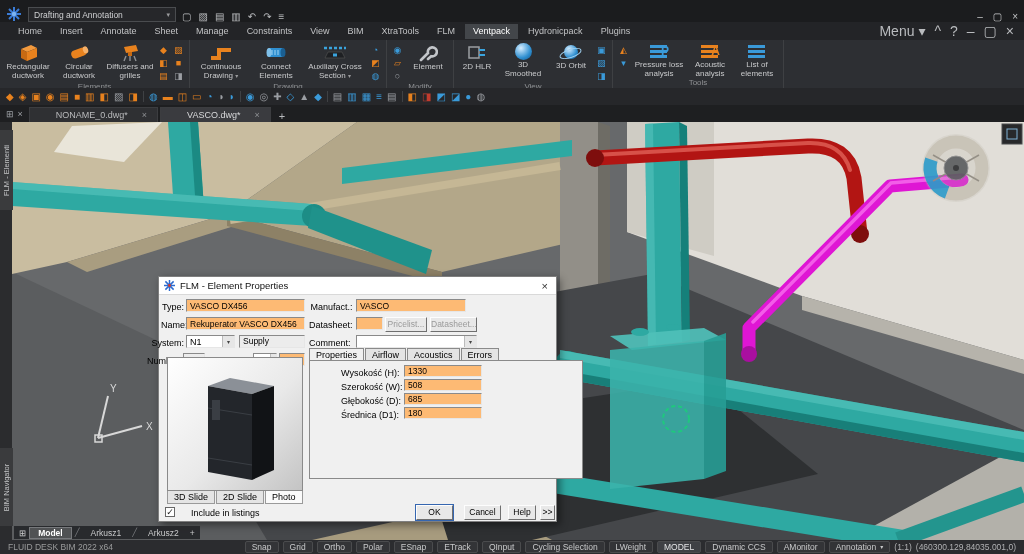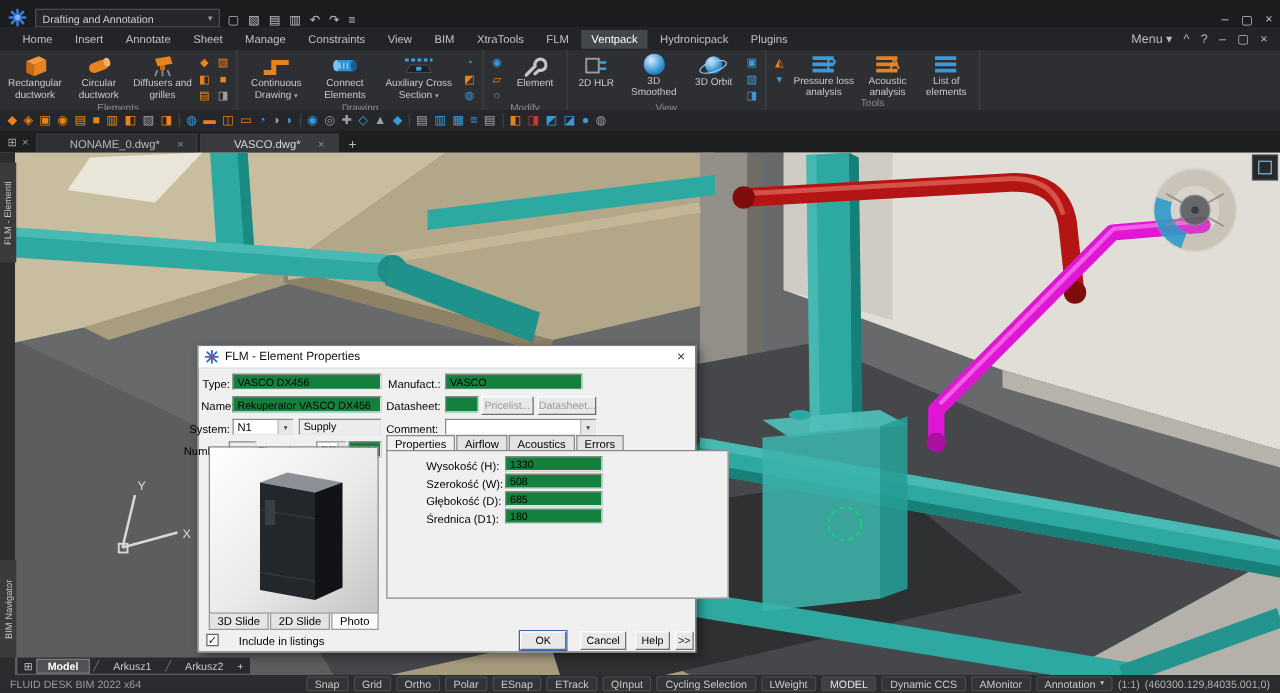--- a/index.html
+++ b/index.html
@@ -17,21 +17,21 @@
   .qat { display:flex; align-items:center; gap:7px; font-size:10px; color:#b9bbbe; }
   .qat span { cursor:default; }
   .tb-title { position:absolute; left:300px; right:300px; text-align:center; font-size:10px; color:#d6d7d9; }
   .win-controls { margin-left:auto; display:flex; gap:10px; font-size:10px; color:#c3c4c6; }
 
   
   #menurow { position:absolute; left:0; top:22px; width:1024px; height:18px; background:#232427;
     display:flex; align-items:center; padding:0 10px; gap:2px; font-size:9px; }
   .rtab { padding:2px 8px 3px; color:#c2c3c5; }
   .rtab.active { background:#43464a; color:#fff; }
-  .menurow-right { margin-left:auto; display:flex; align-items:center; gap:9px; font-size:10px; color:#b9bbbe; }
+  .menurow-right { margin-left:auto; display:flex; align-items:center; gap:9px; font-size:14px; color:#b9bbbe; }
 
   
   #ribbon { position:absolute; left:0; top:40px; width:1024px; height:48px; background:#2d2f33;
     display:flex; align-items:stretch; }
   .rgroup { display:flex; flex-direction:column; border-right:1px solid #3e4043; padding:1px 4px 0; }
   .rgroup-content { flex:1; display:flex; align-items:flex-start; gap:3px; }
   .rgroup-label { text-align:center; font-size:8px; color:#8f9194; padding:0 2px 1px; }
   .bigbtn { width:48px; display:flex; flex-direction:column; align-items:center; padding-top:2px; }
   .bigbtn .lbl { font-size:8px; line-height:1.08; text-align:center; color:#c9cacc; margin-top:1px; }
   .bigbtn .lbl .arrow { font-size:6px; color:#9a9b9d; }
@@ -92,21 +92,21 @@
   .sb-text { color:#b0b1b3; }
 
   
   #dialog { position:absolute; left:146px; top:154px; width:399px; height:246px; background:#f0f0f0;
     border:1px solid #7f7f7f; box-shadow:3px 3px 8px rgba(0,0,0,0.45); font-size:9px; color:#000;margin-left:12px; }
   #dialog .dtitle { position:absolute; left:0; top:0; width:100%; height:18px; background:#ffffff;
     border-bottom:1px solid #d9d9d9; display:flex; align-items:center; padding:0 5px; gap:5px; }
   #dialog .dtitle .t { font-size:9.5px; color:#111; }
   #dialog .dtitle .close { margin-left:auto; font-size:11px; color:#333; padding:0 3px; }
   .dlbl { position:absolute; text-align:right; color:#000; }
-  .dinput { position:absolute; background:#15803d; border:1px solid; border-color:#8a8a8a #e6e6e6 #e6e6e6 #8a8a8a;
+  .dinput { position:absolute; background:#fdba74; border:1px solid; border-color:#8a8a8a #e6e6e6 #e6e6e6 #8a8a8a;
     font-family:"Liberation Sans",sans-serif; font-size:8.5px; padding:0 3px; color:#000; height:13px; }
   .dcombo { position:absolute; height:13px; background:#fff; border:1px solid; border-color:#8a8a8a #e6e6e6 #e6e6e6 #8a8a8a;
     display:flex; align-items:center; padding-left:3px; }
   .dcombo .arr { margin-left:auto; width:12px; height:100%; background:#e6e6e6; border-left:1px solid #bbb;
     font-size:6px; display:flex; align-items:center; justify-content:center; color:#444; }
   .dbtn { position:absolute; height:15px; background:#e8e8e8; border:1px solid; border-color:#fdfdfd #6f6f6f #6f6f6f #fdfdfd;
     font-size:8.5px; text-align:center; line-height:13px; color:#000; }
   .dbtn.disabled { color:#9a9a9a; }
   .dbtn.default { box-shadow:0 0 0 1px #3566b0; }
   .proptab { border:1px solid #8a8a8a; border-bottom:none; background:#e4e4e4; padding:1px 6px; margin-right:1px; }

